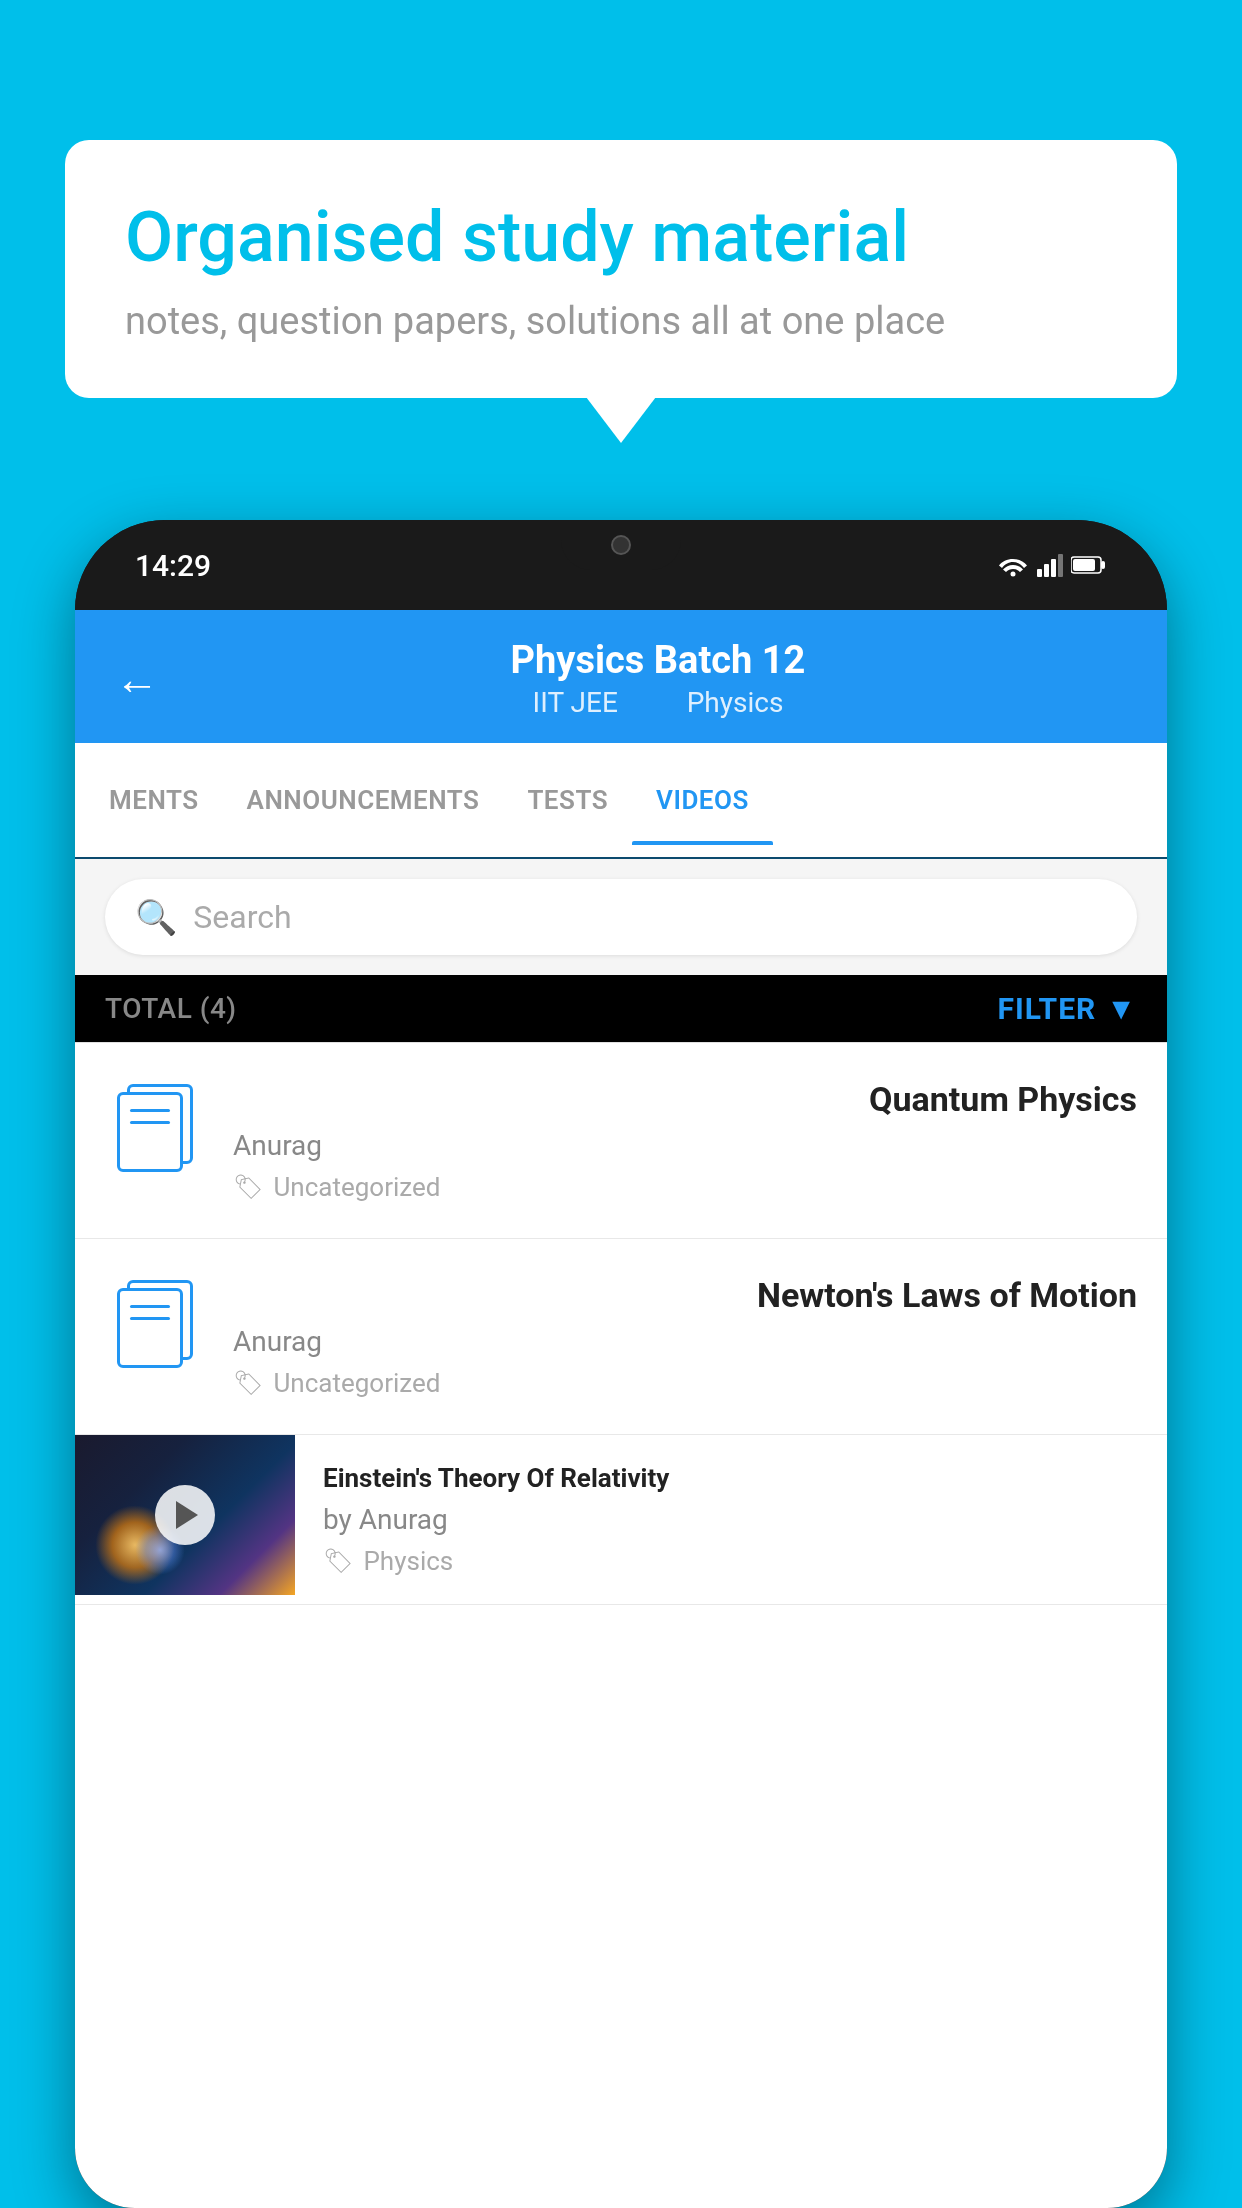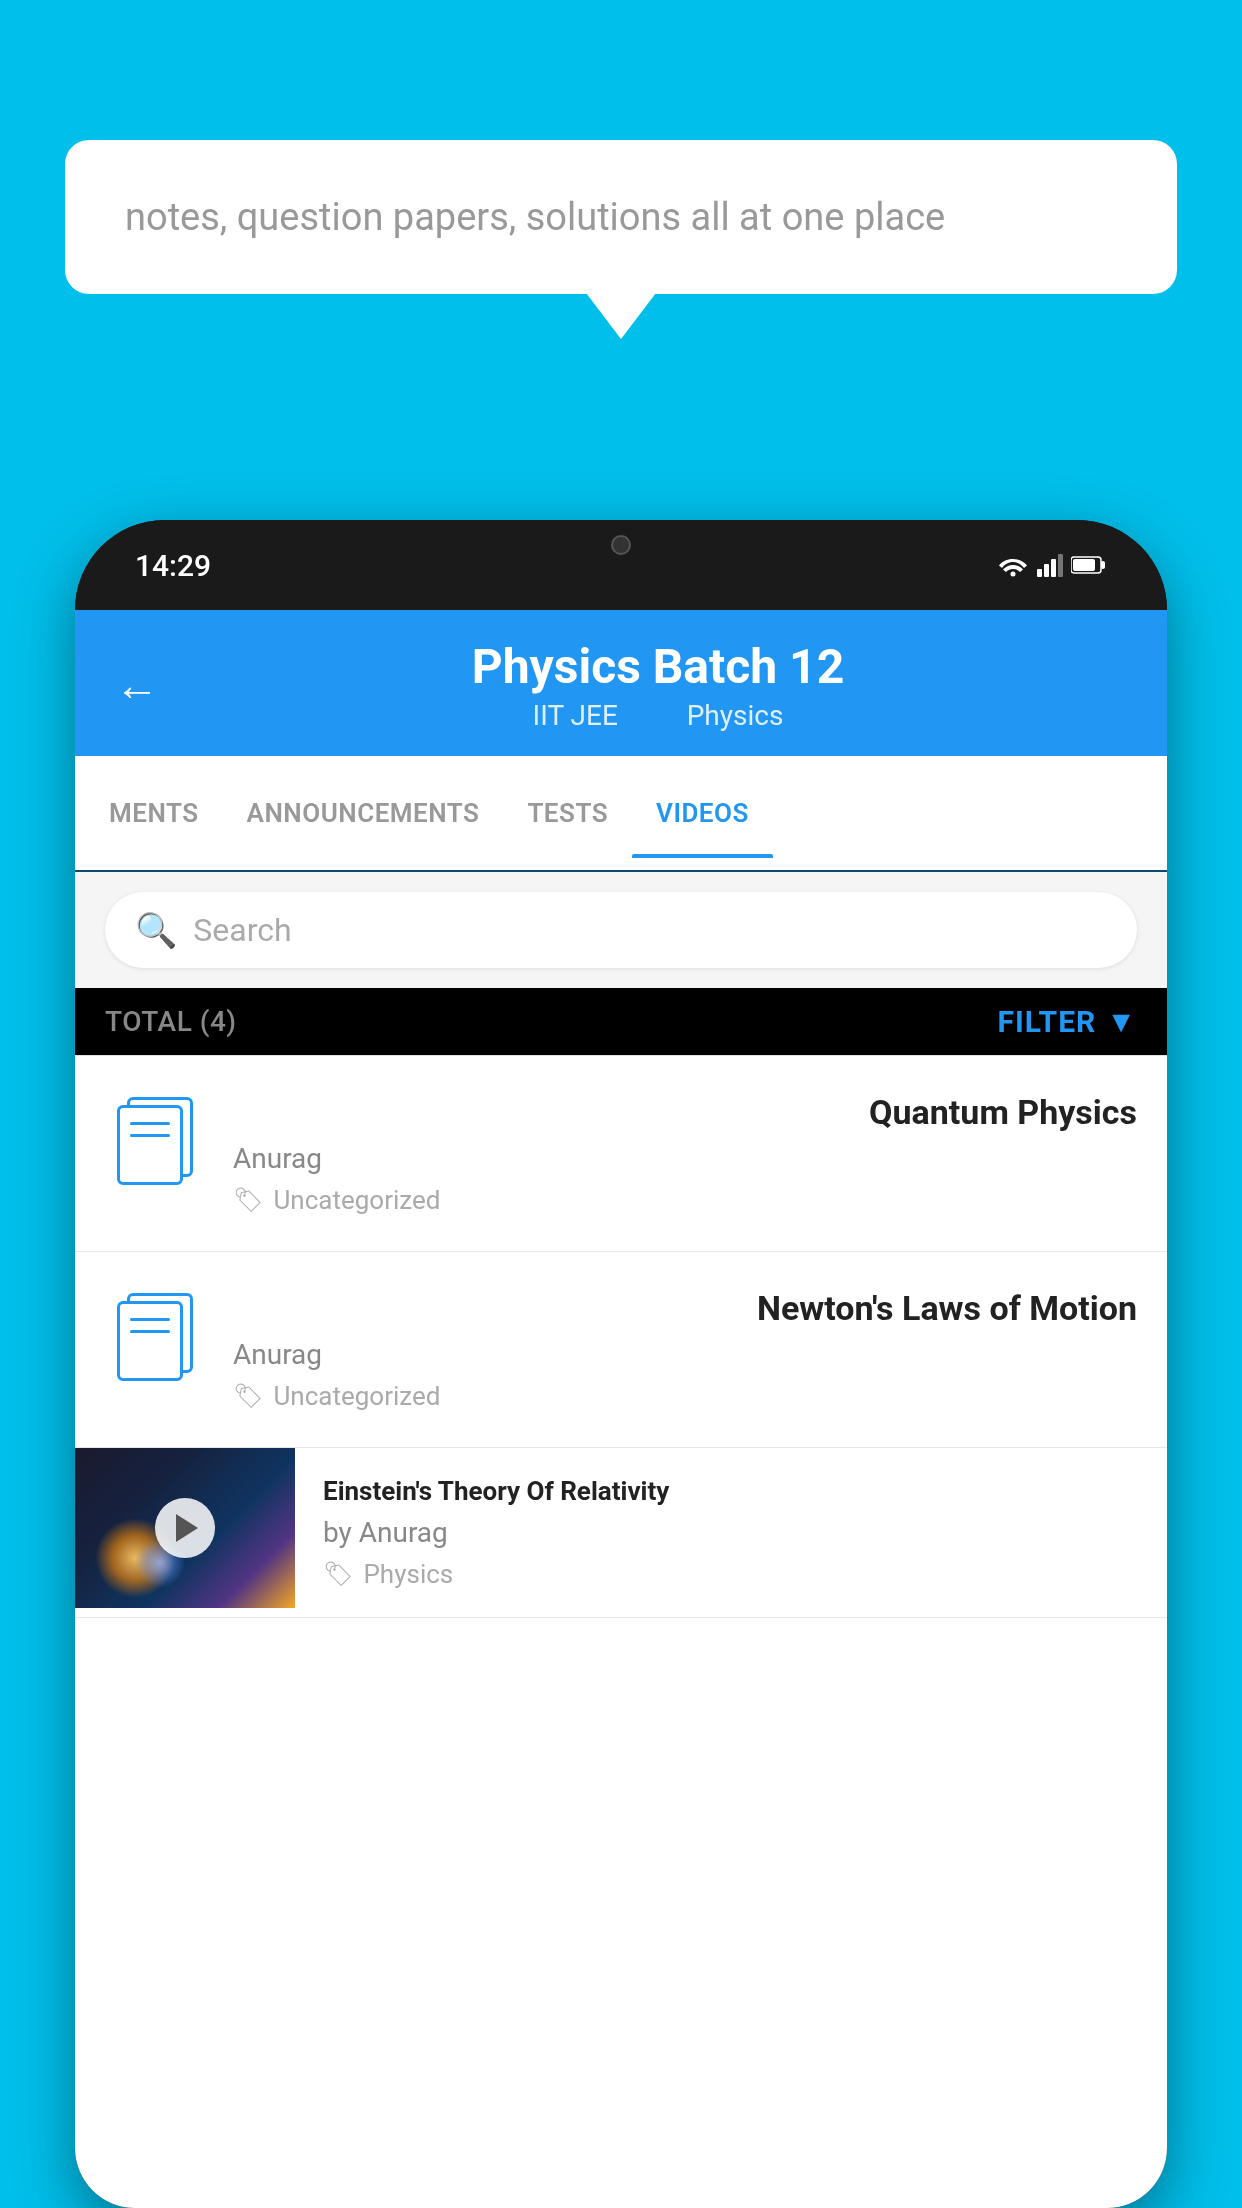--- a/index.html
+++ b/index.html
@@ -136,21 +136,21 @@
       cursor: pointer;
     }
 
     .header-title-block {
       flex: 1;
       text-align: center;
     }
 
     .header-title {
       color: white;
-      font-size: 48px;
+      font-size: 38px;
       font-weight: 700;
     }
 
     .header-subtitle {
       color: rgba(255,255,255,0.85);
       font-size: 28px;
       margin-top: 4px;
     }
 
     .header-subtitle span {
@@ -438,20 +438,21 @@
       gap: 10px;
       color: #aaa;
       font-size: 26px;
     }
   </style>
 </head>
 <body>
 
 <div class="speech-bubble-wrapper">
   <div class="speech-bubble">
+    <div class="speech-bubble-title">Organised study material</div>
     <div class="speech-bubble-subtitle">notes, question papers, solutions all at one place</div>
   </div>
 </div>
 
 <div class="phone-frame">
 
   <div class="phone-top-bar">
     <span class="phone-time">14:29</span>
     <div class="phone-notch">
       <div class="phone-camera"></div>

